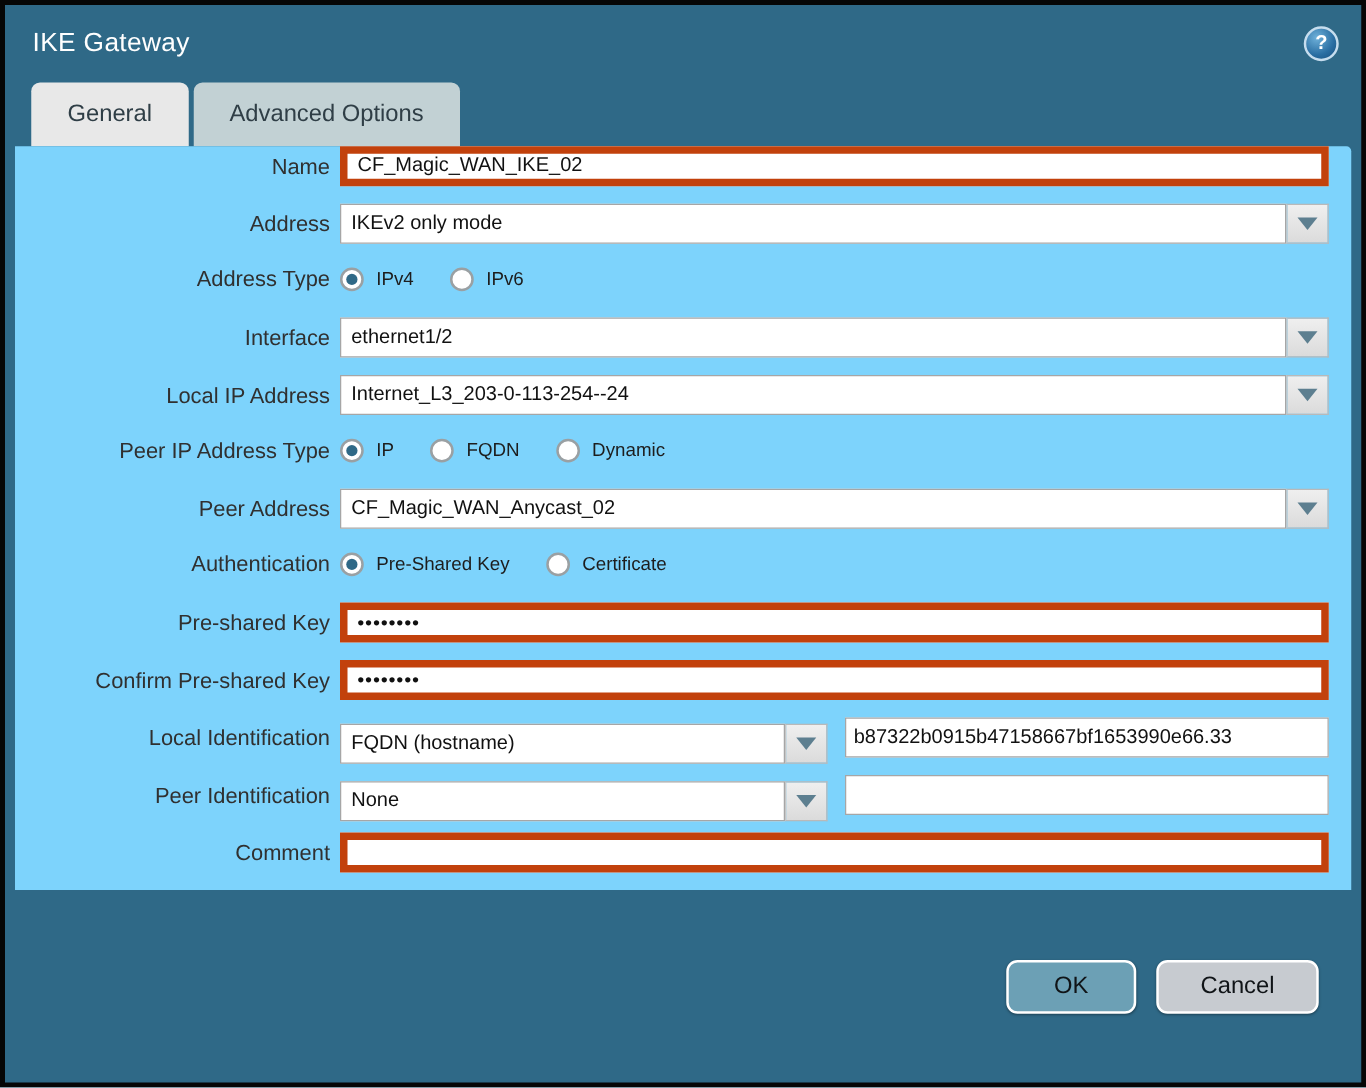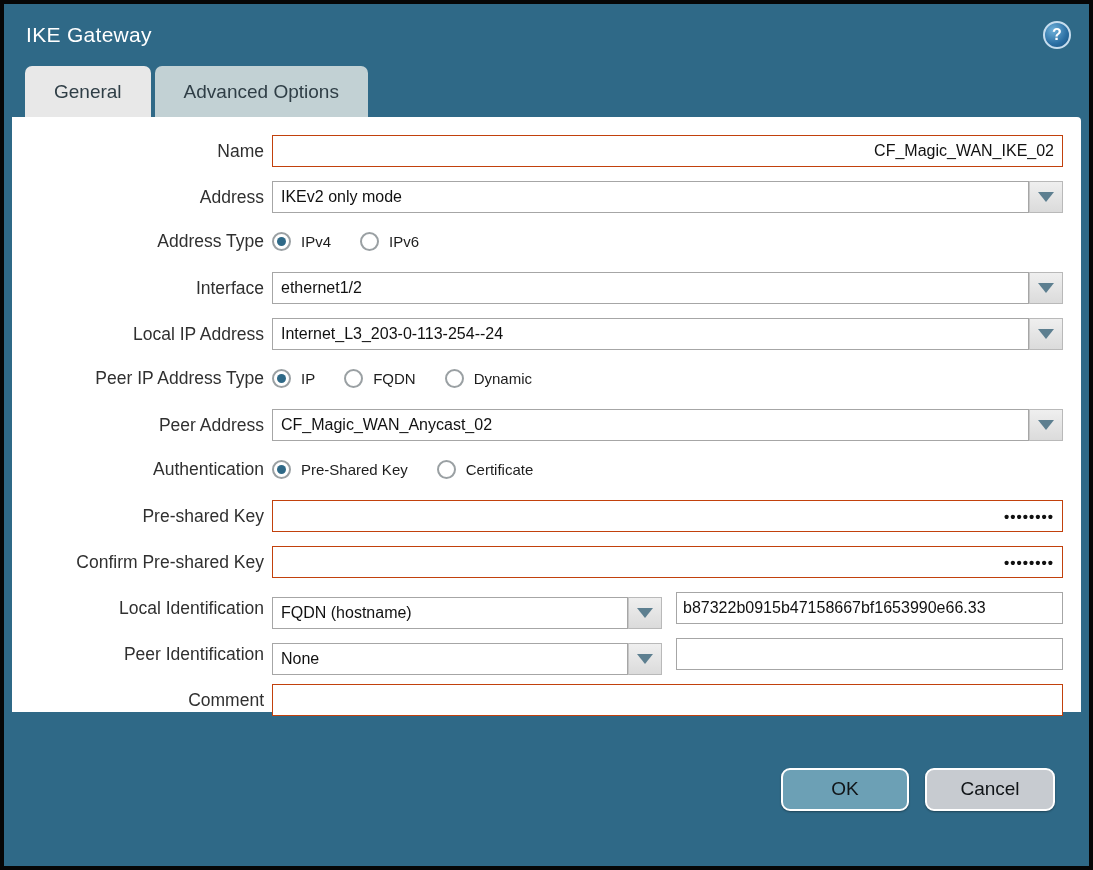--- a/index.html
+++ b/index.html
@@ -19,27 +19,27 @@
     background:radial-gradient(circle at 35% 30%, #6fb1da 0%, #2a6ea2 60%, #174f7e 100%);
     border:2px solid #c6ddee;color:#fff;font-size:16px;font-weight:bold;
     display:flex;align-items:center;justify-content:center;cursor:pointer;}
   
   .tabs{display:flex;gap:4px;padding-left:21px;height:51px;flex:none;align-items:flex-end;}
   .tab{height:51px;display:flex;align-items:center;justify-content:center;
     border-radius:7px 7px 0 0;font-size:19px;padding:0 29px;color:#2f3e46;cursor:pointer;}
   .tab.active{background:#e8e8e8;}
   .tab.inactive{background:#c2d1d4;}
   
-  .body{background:#ffffff;margin:0 8px;height:595px;flex:none;padding-top:18px;border-top-right-radius:4px;}
+  .body{background:#7dd3fc;margin:0 8px;height:595px;flex:none;border-top-right-radius:4px;}
   .row{display:flex;align-items:center;height:32px;margin-bottom:14px;}
   .row.radio-row{height:28px;margin-bottom:17px;}
   .label{width:252px;flex:none;text-align:right;font-size:17.5px;color:#303030;}
   .controls{flex:1;display:flex;align-items:center;margin-left:8px;margin-right:18px;height:100%;}
-  .text-input{flex:1;height:32px;border:1px solid #c2410c;background:#fff;font-size:16px;
-    padding:0 8px;font-family:inherit;color:#111;outline:none;min-width:0;text-align:right;}
+  .text-input{flex:1;height:32px;border:6px solid #c2410c;background:#fff;font-size:16px;
+    padding:0 8px;font-family:inherit;color:#111;outline:none;min-width:0;}
   .pw{letter-spacing:1px;font-size:15px;font-weight:bold;}
   
   .combo{flex:1;display:flex;height:32px;min-width:0;}
   .combo-text{flex:1;border:1px solid #a6a6a6;background:#fff;display:flex;align-items:center;
     padding:0 8px;font-size:16px;color:#111;white-space:nowrap;overflow:hidden;}
   .combo-btn{width:34px;height:32px;flex:none;background:linear-gradient(#efefef,#dbdbdb);
     border:1px solid #b9b9b9;border-left:1px solid #c6c6c6;display:flex;align-items:center;justify-content:center;cursor:pointer;}
   .arrow-down{width:0;height:0;border-left:8px solid transparent;border-right:8px solid transparent;border-top:10px solid #5d7f90;}
   .combo.ident{flex:none;width:390px;margin-top:10px;}
   .ident-input{flex:1;margin-left:14px;height:32px;border:1px solid #a6a6a6;background:#fff;
@@ -47,21 +47,21 @@
   
   .radio-opt{display:flex;align-items:center;margin-right:29px;font-size:15px;color:#1d1d1d;}
   .radio{width:19px;height:19px;border-radius:50%;background:#fff;border:2px solid #9aa0a3;
     display:inline-flex;align-items:center;justify-content:center;margin-right:10px;cursor:pointer;flex:none;}
   .radio .dot{width:9px;height:9px;border-radius:50%;background:#2f6987;display:none;}
   .radio.selected .dot{display:block;}
   
   .footer{flex:1;display:flex;align-items:center;justify-content:flex-end;padding-right:34px;gap:16px;}
   .btn{height:43px;border-radius:9px;border:2px solid #fff;font-size:19px;font-family:inherit;
     color:#101417;cursor:pointer;box-shadow:0 1px 2px rgba(0,0,0,.35);}
-  .btn.ok{background:#6ca0b5;width:128px;}
+  .btn.ok{background:#6ca0b5;width:104px;}
   .btn.cancel{background:#c7cbd0;width:130px;}
 </style>
 </head>
 <body>
 
 <div class="window">
 
   <div class="titlebar">
     <span class="title">IKE Gateway</span>
     <span class="help">?</span>

